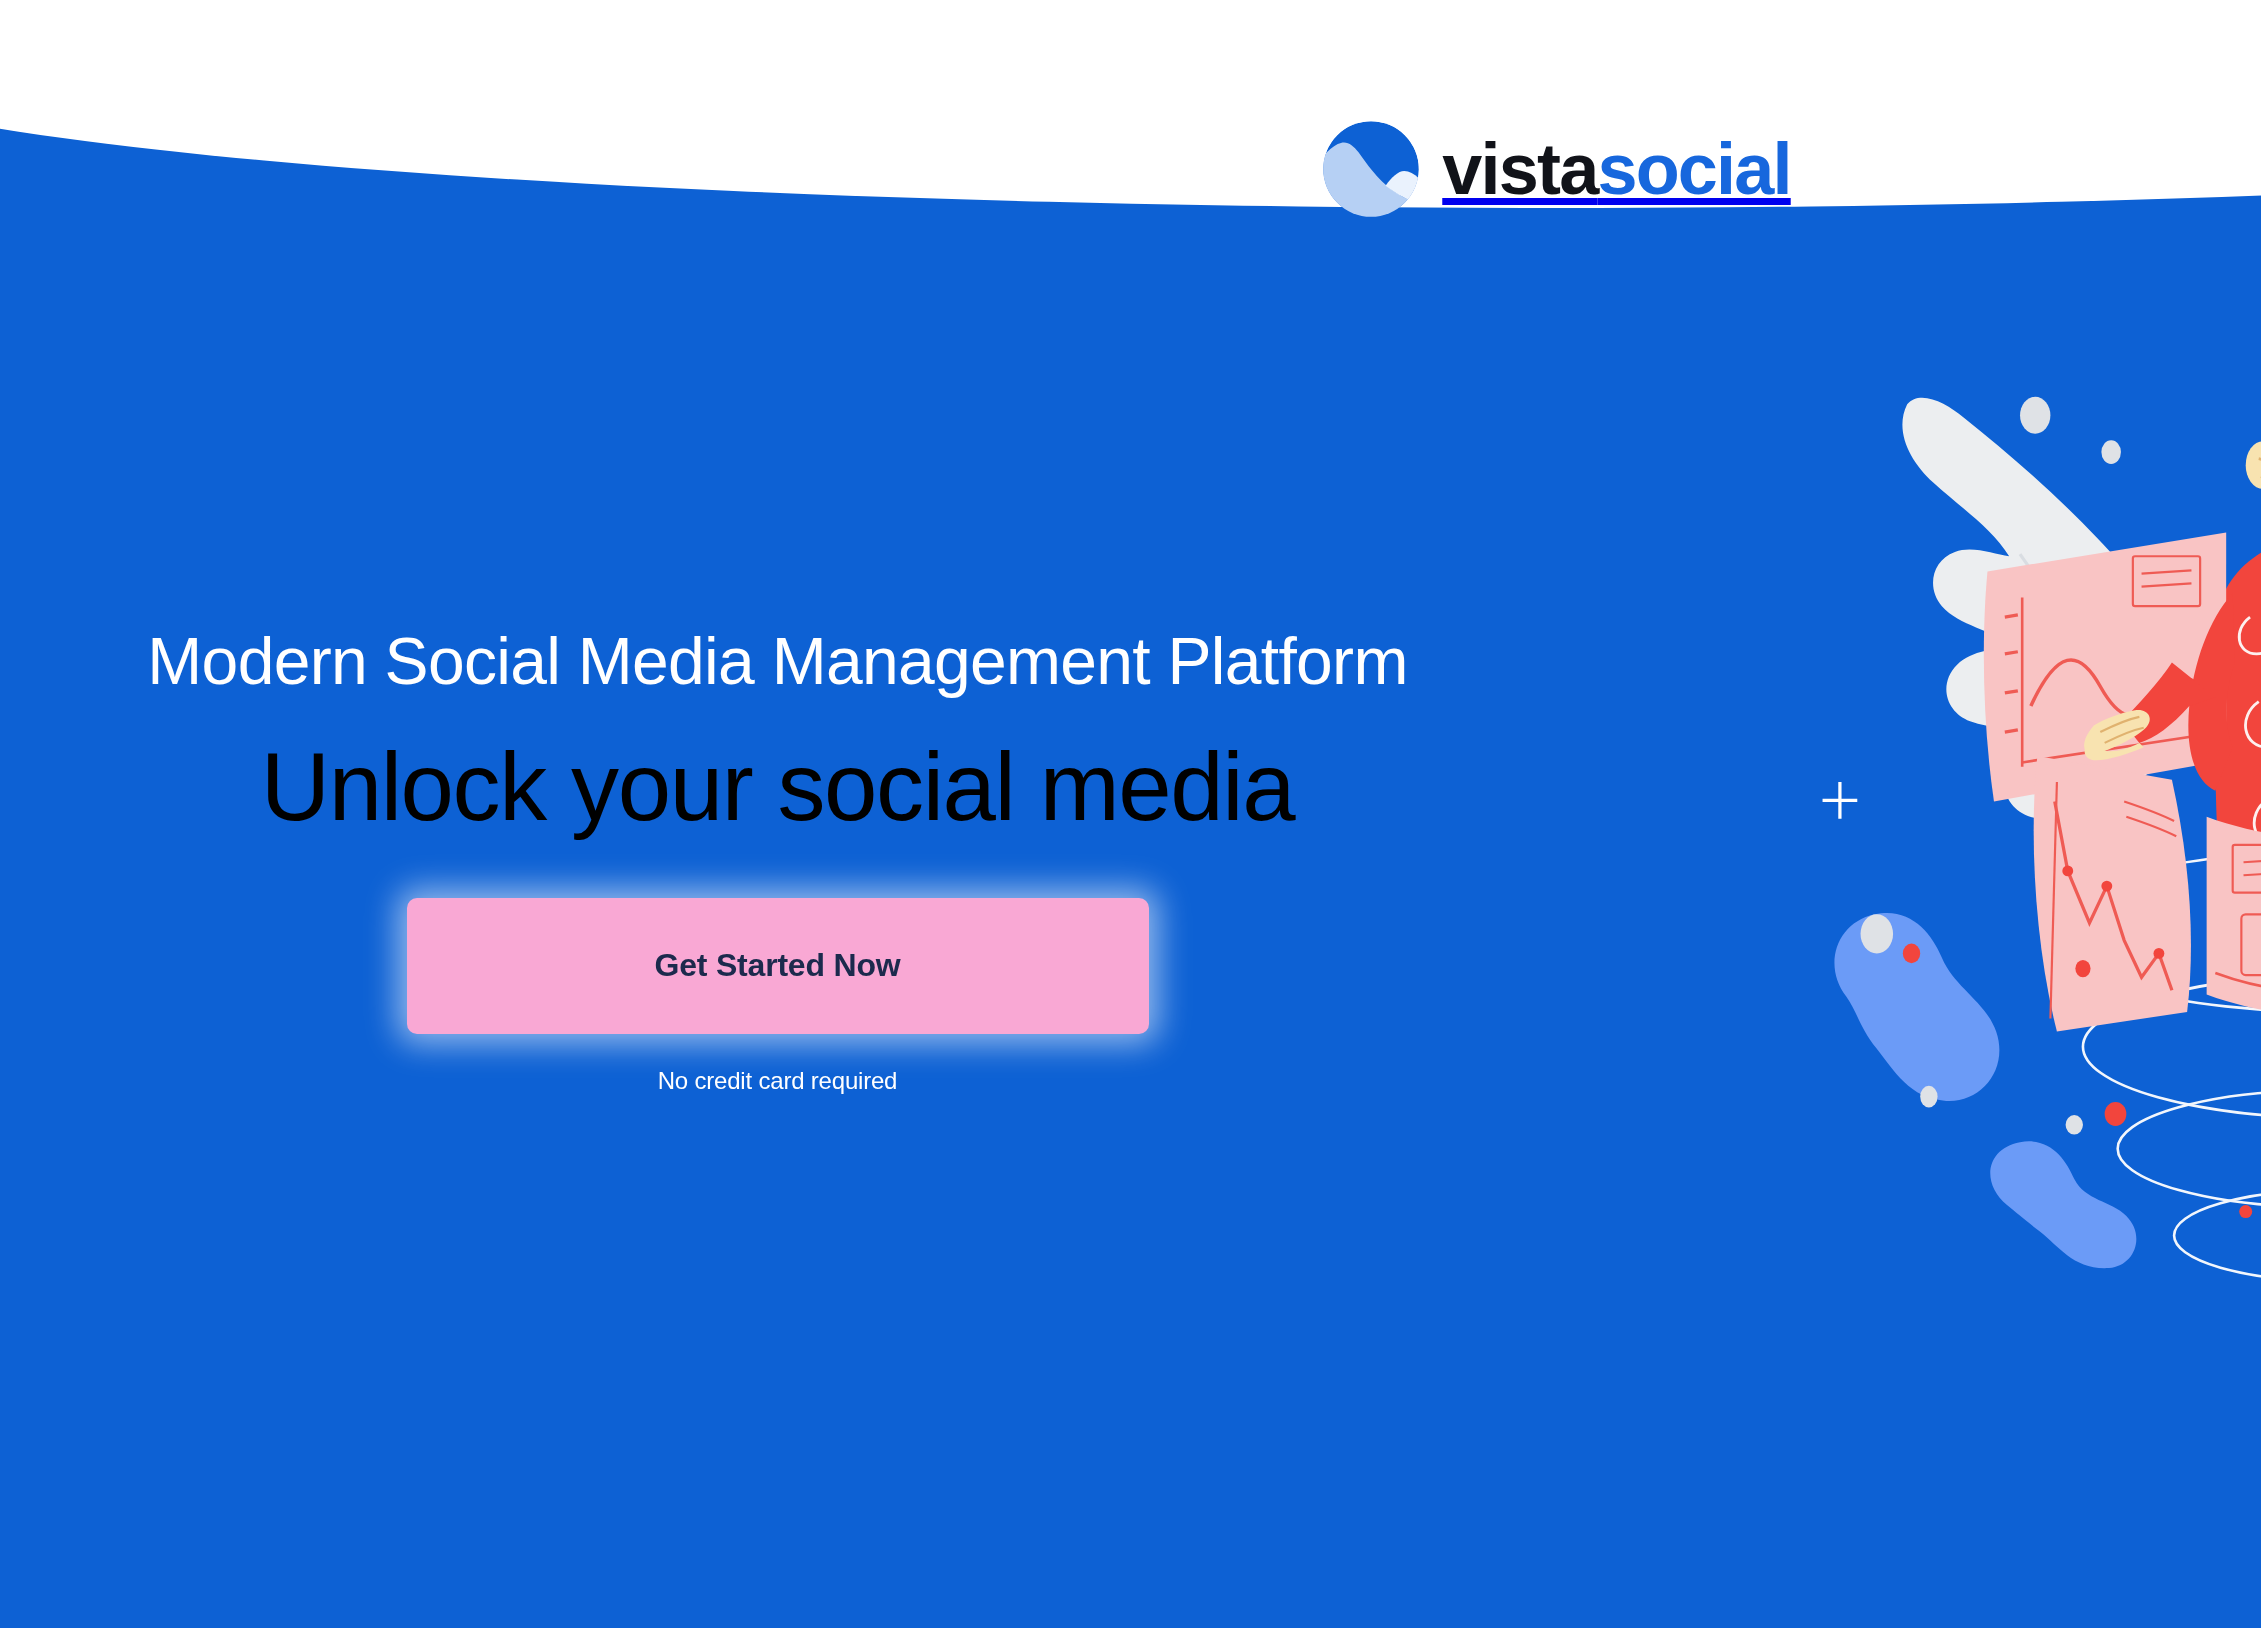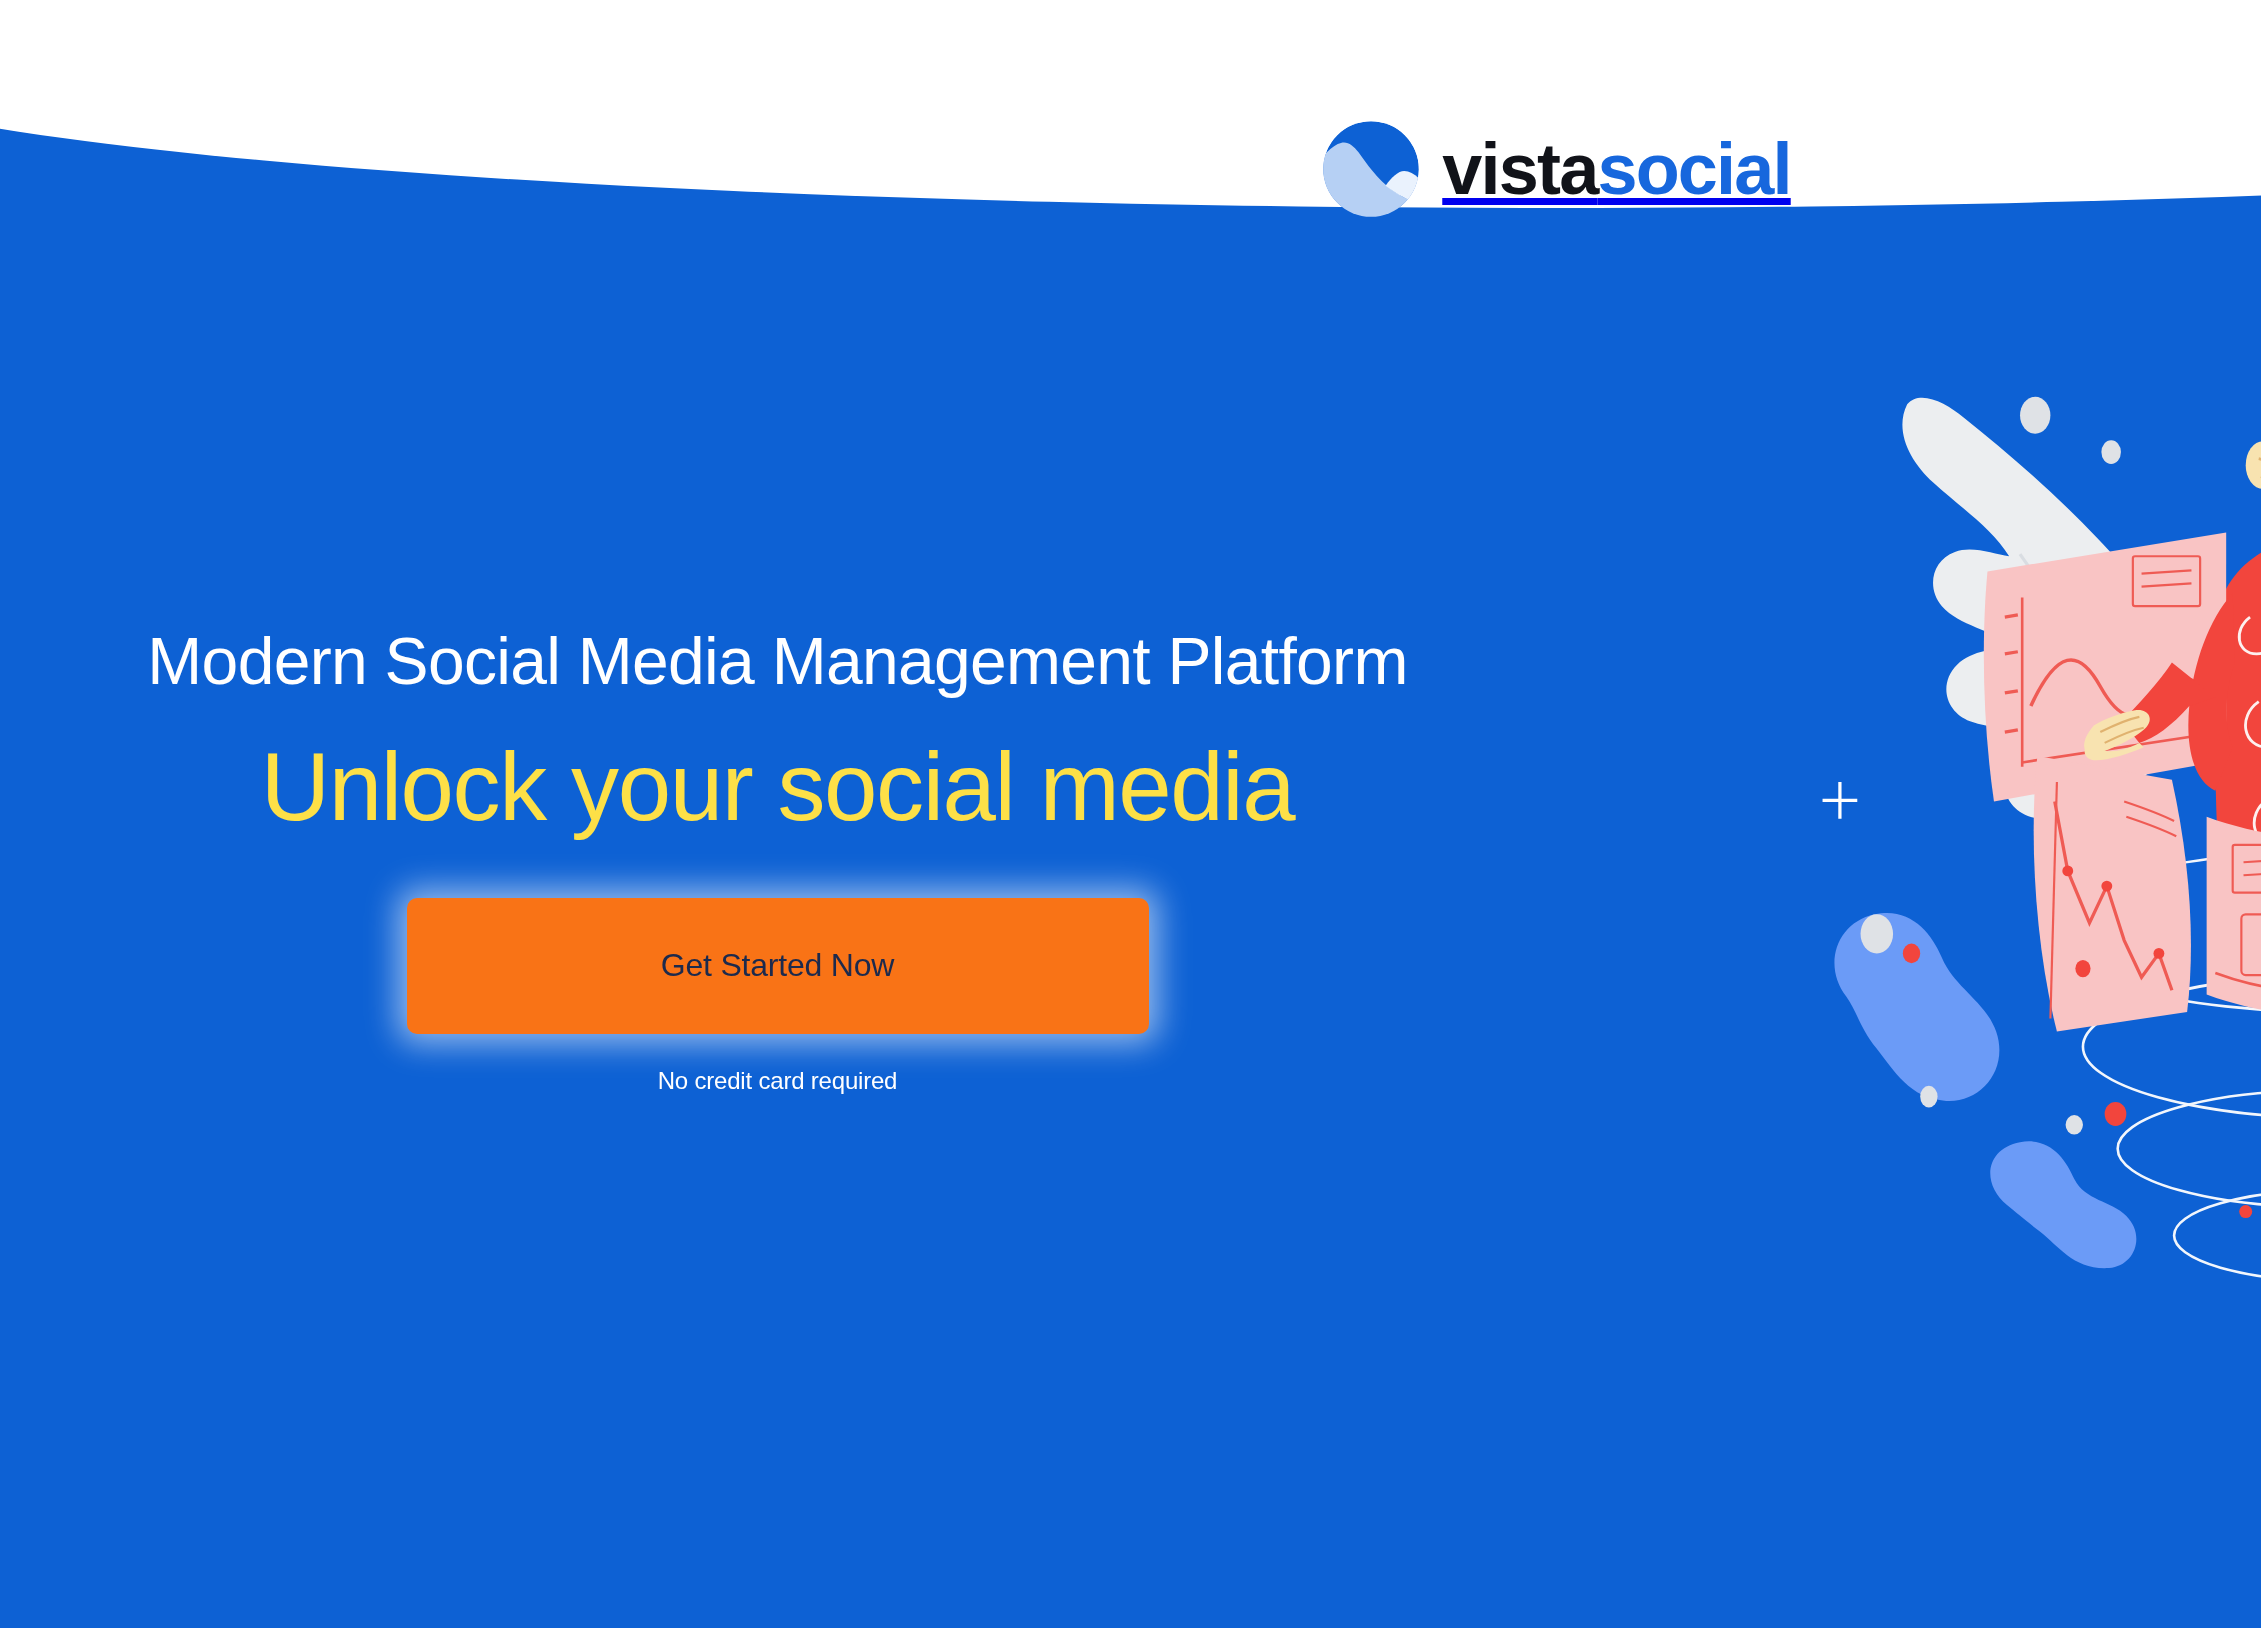--- a/index.html
+++ b/index.html
@@ -44,27 +44,27 @@
     display:flex; flex-direction:column;
     align-items:center; justify-content:center;
     padding-top:90px;
   }
   #eyebrow{
     color:#ffffff; font-size:66px; font-weight:400;
     letter-spacing:-0.7px; text-align:center; white-space:nowrap;
     margin-bottom:32px;
   }
   #headline{
-    color:#fde047; font-size:96px; font-weight:500;
+    color:#000000; font-size:96px; font-weight:500;
     line-height:1.17; text-align:center; letter-spacing:-1.4px;
     max-width:1583px; margin-bottom:54px;
   }
   #cta-button{
-    background:#f97316; color:#1c2a4d;
-    font-size:32px; font-weight:400; letter-spacing:-0.2px;
+    background:#f9a8d4; color:#1c2a4d;
+    font-size:32px; font-weight:700; letter-spacing:-0.2px;
     border:none; border-radius:10px;
     width:742px; height:136px;
     box-shadow:0 0 32px 10px rgba(255,255,255,0.55);
     cursor:pointer; display:flex; align-items:center; justify-content:center;
   }
   #cta-note{
     color:#ffffff; font-size:24px; font-weight:500;
     margin-top:33px; letter-spacing:-0.2px;
   }
   #hero-right{

